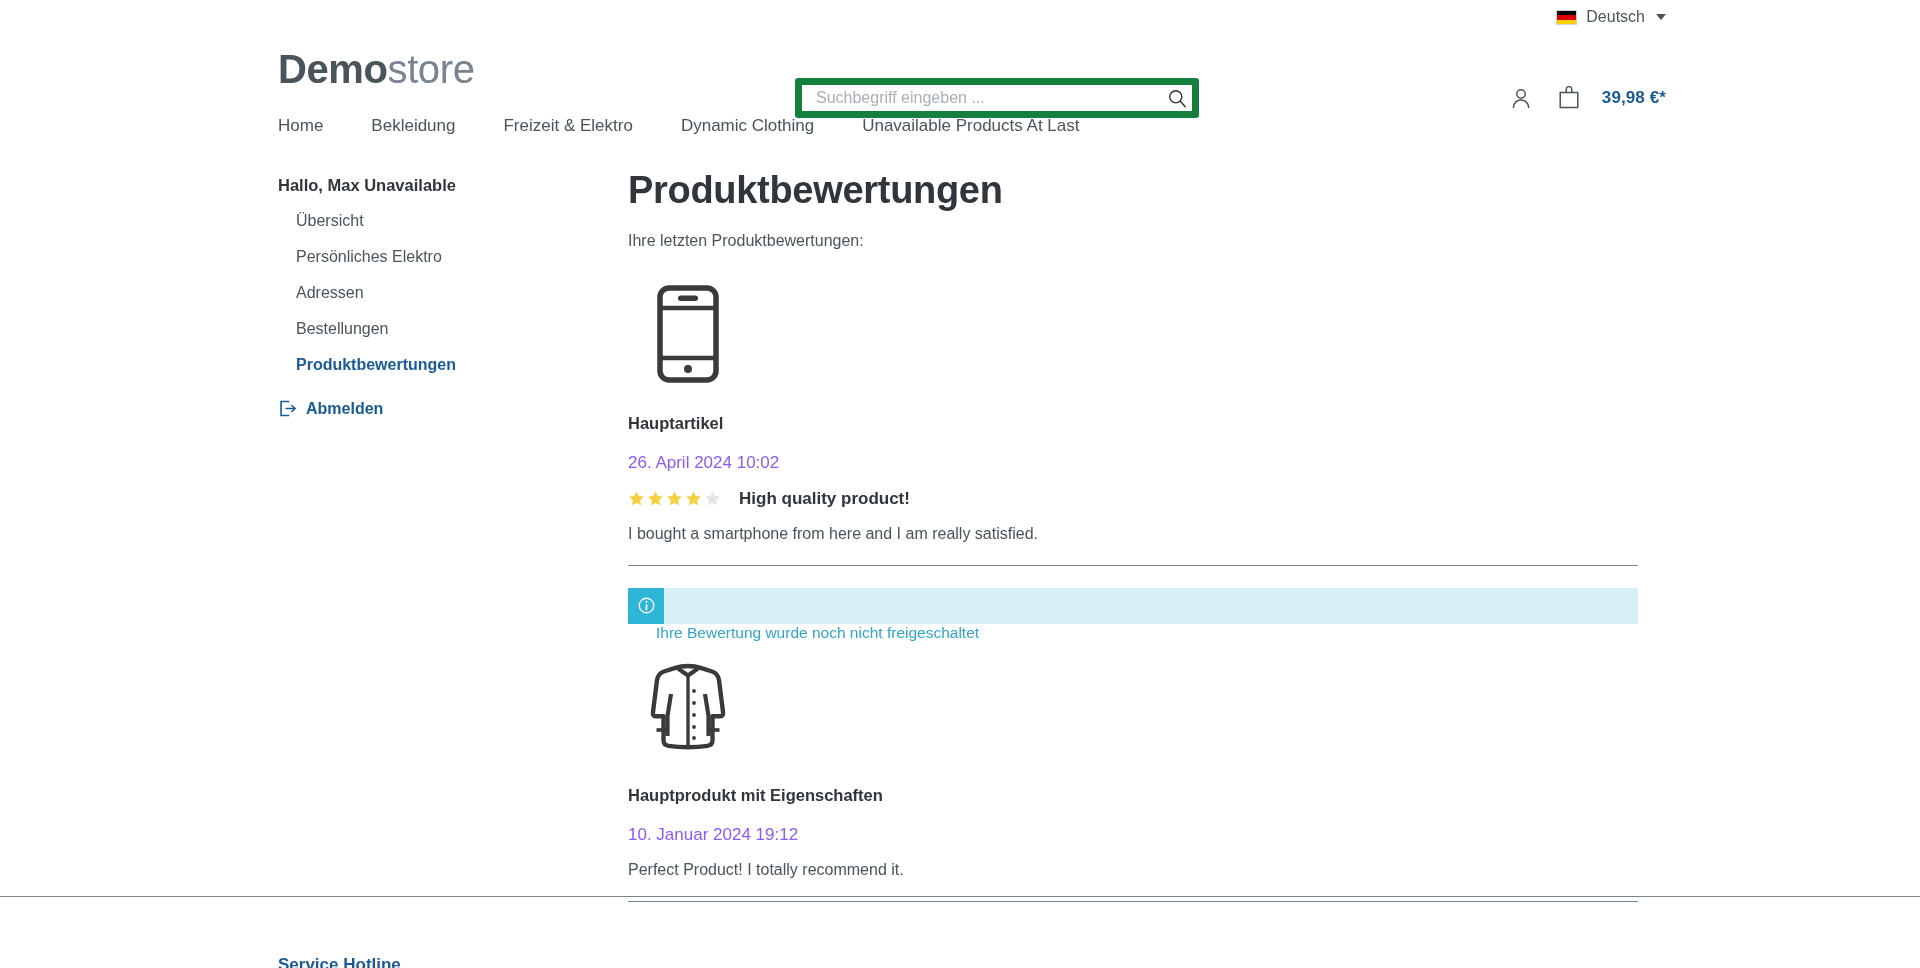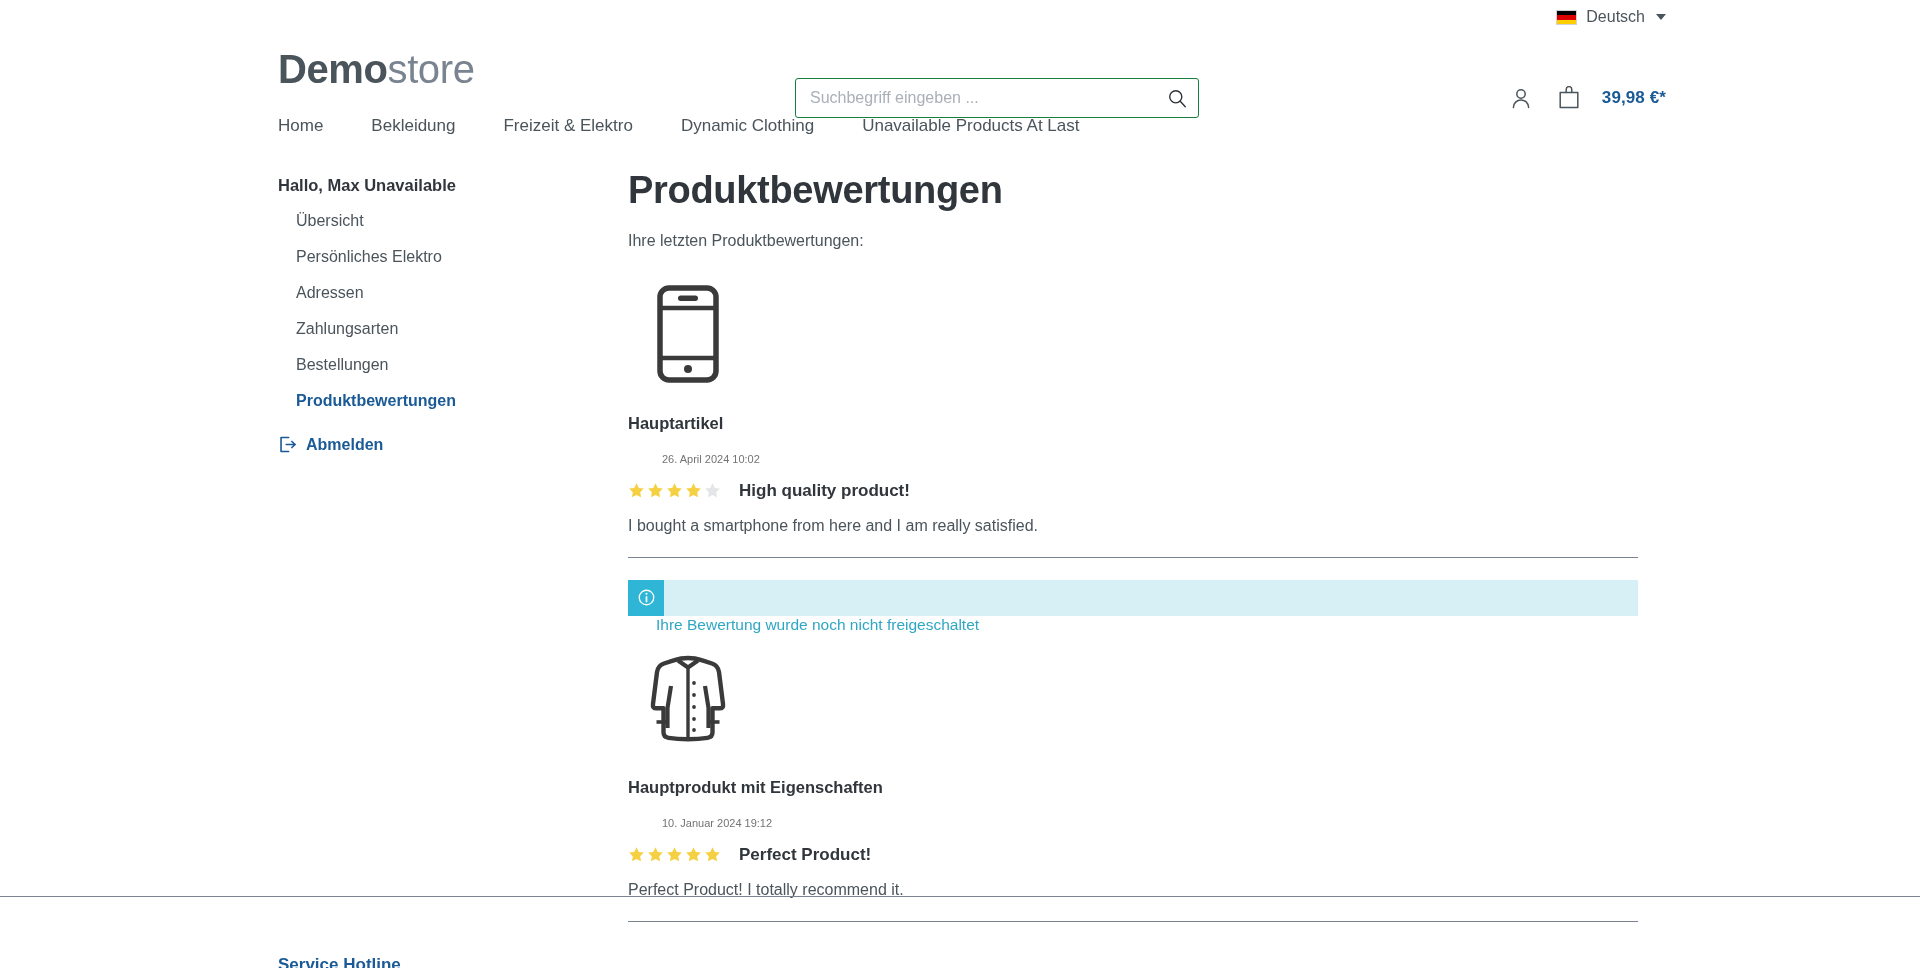--- a/index.html
+++ b/index.html
@@ -70,21 +70,21 @@
   .search-wrap {
     position: absolute;
     left: 795px;
     top: 44px;
     width: 404px;
     height: 40px;
   }
   .search-input {
     width: 100%;
     height: 100%;
-    border: 1px solid #15803d;
+    border: 7px solid #15803d;
     border-radius: 3px;
     padding: 0 46px 0 14px;
     font-size: 16px;
     font-family: "Liberation Sans", sans-serif;
     color: #4a545b;
     background: #fff;
     outline: none;
   }
   .search-input::placeholder { color: #a9b0b7; }
   .search-btn {
@@ -202,24 +202,23 @@
     justify-content: center;
     margin-bottom: 20px;
   }
   .product-name {
     font-size: 16.5px;
     font-weight: 700;
     color: #30363c;
     margin-bottom: 20px;
   }
   .review-date {
-    font-size: 11px;
-    color: #737373;
+    font-size: 17px;
+    color: #8b5cf6;
     margin-bottom: 16px;
-    margin-left: 34px;
   }
   .rating-row {
     display: flex;
     align-items: center;
     gap: 18px;
     margin-bottom: 16px;
   }
   .stars { display: flex; gap: 2px; }
   .review-headline {
     font-size: 17px;
@@ -338,21 +337,20 @@
   </div>
 
   <div class="content">
 
     <div class="sidebar">
       <div class="greeting">Hallo, Max Unavailable</div>
       <ul class="side-list">
         <li><a class="side-link">Übersicht</a></li>
         <li><a class="side-link">Persönliches Elektro</a></li>
         <li><a class="side-link">Adressen</a></li>
-        <li><a class="side-link">Zahlungsarten</a></li>
         <li><a class="side-link">Bestellungen</a></li>
         <li><a class="side-link active">Produktbewertungen</a></li>
       </ul>
       <div class="logout-row">
         <svg width="19" height="19" viewBox="0 0 20 20">
           <path d="M11.2 2.6H3.2v14.8h8" fill="none" stroke="#1a5a96" stroke-width="1.7" stroke-linecap="round" stroke-linejoin="round"></path>
           <line x1="8.6" y1="10" x2="18" y2="10" stroke="#1a5a96" stroke-width="1.7" stroke-linecap="round"></line>
           <path d="M14.6 6.8L17.9 10l-3.3 3.2" fill="none" stroke="#1a5a96" stroke-width="1.7" stroke-linecap="round" stroke-linejoin="round"></path>
         </svg>
         <span class="logout-label">Abmelden</span>
@@ -421,40 +419,20 @@
             <line x1="66.5" y1="72" x2="77.5" y2="72" stroke="#3a3a3a" stroke-width="3.6"></line>
             <circle cx="52" cy="33" r="1.9" fill="#3a3a3a"></circle>
             <circle cx="52" cy="45" r="1.9" fill="#3a3a3a"></circle>
             <circle cx="52" cy="57" r="1.9" fill="#3a3a3a"></circle>
             <circle cx="52" cy="69" r="1.9" fill="#3a3a3a"></circle>
             <circle cx="52" cy="80" r="1.9" fill="#3a3a3a"></circle>
           </svg>
         </div>
         <div class="product-name">Hauptprodukt mit Eigenschaften</div>
         <div class="review-date">10. Januar 2024 19:12</div>
-        <div class="rating-row">
-          <div class="stars">
-            <svg width="17" height="17" viewBox="0 0 24 24">
-                <path d="M12 1.8l3.2 6.5 7.2 1-5.2 5.1 1.2 7.2L12 18.2 5.6 21.6l1.2-7.2L1.6 9.3l7.2-1z" fill="#f5d042"></path>
-              </svg>
-            <svg width="17" height="17" viewBox="0 0 24 24">
-                <path d="M12 1.8l3.2 6.5 7.2 1-5.2 5.1 1.2 7.2L12 18.2 5.6 21.6l1.2-7.2L1.6 9.3l7.2-1z" fill="#f5d042"></path>
-              </svg>
-            <svg width="17" height="17" viewBox="0 0 24 24">
-                <path d="M12 1.8l3.2 6.5 7.2 1-5.2 5.1 1.2 7.2L12 18.2 5.6 21.6l1.2-7.2L1.6 9.3l7.2-1z" fill="#f5d042"></path>
-              </svg>
-            <svg width="17" height="17" viewBox="0 0 24 24">
-                <path d="M12 1.8l3.2 6.5 7.2 1-5.2 5.1 1.2 7.2L12 18.2 5.6 21.6l1.2-7.2L1.6 9.3l7.2-1z" fill="#f5d042"></path>
-              </svg>
-            <svg width="17" height="17" viewBox="0 0 24 24">
-                <path d="M12 1.8l3.2 6.5 7.2 1-5.2 5.1 1.2 7.2L12 18.2 5.6 21.6l1.2-7.2L1.6 9.3l7.2-1z" fill="#f5d042"></path>
-              </svg>
-          </div>
-          <div class="review-headline">Perfect Product!</div>
-        </div>
         <div class="review-body">Perfect Product! I totally recommend it.</div>
         <div class="divider"></div>
       </div>
 
     </div>
   </div>
 
   <div class="footer-sep"></div>
   <div class="footer">
     <div class="footer-heading">Service Hotline</div>

